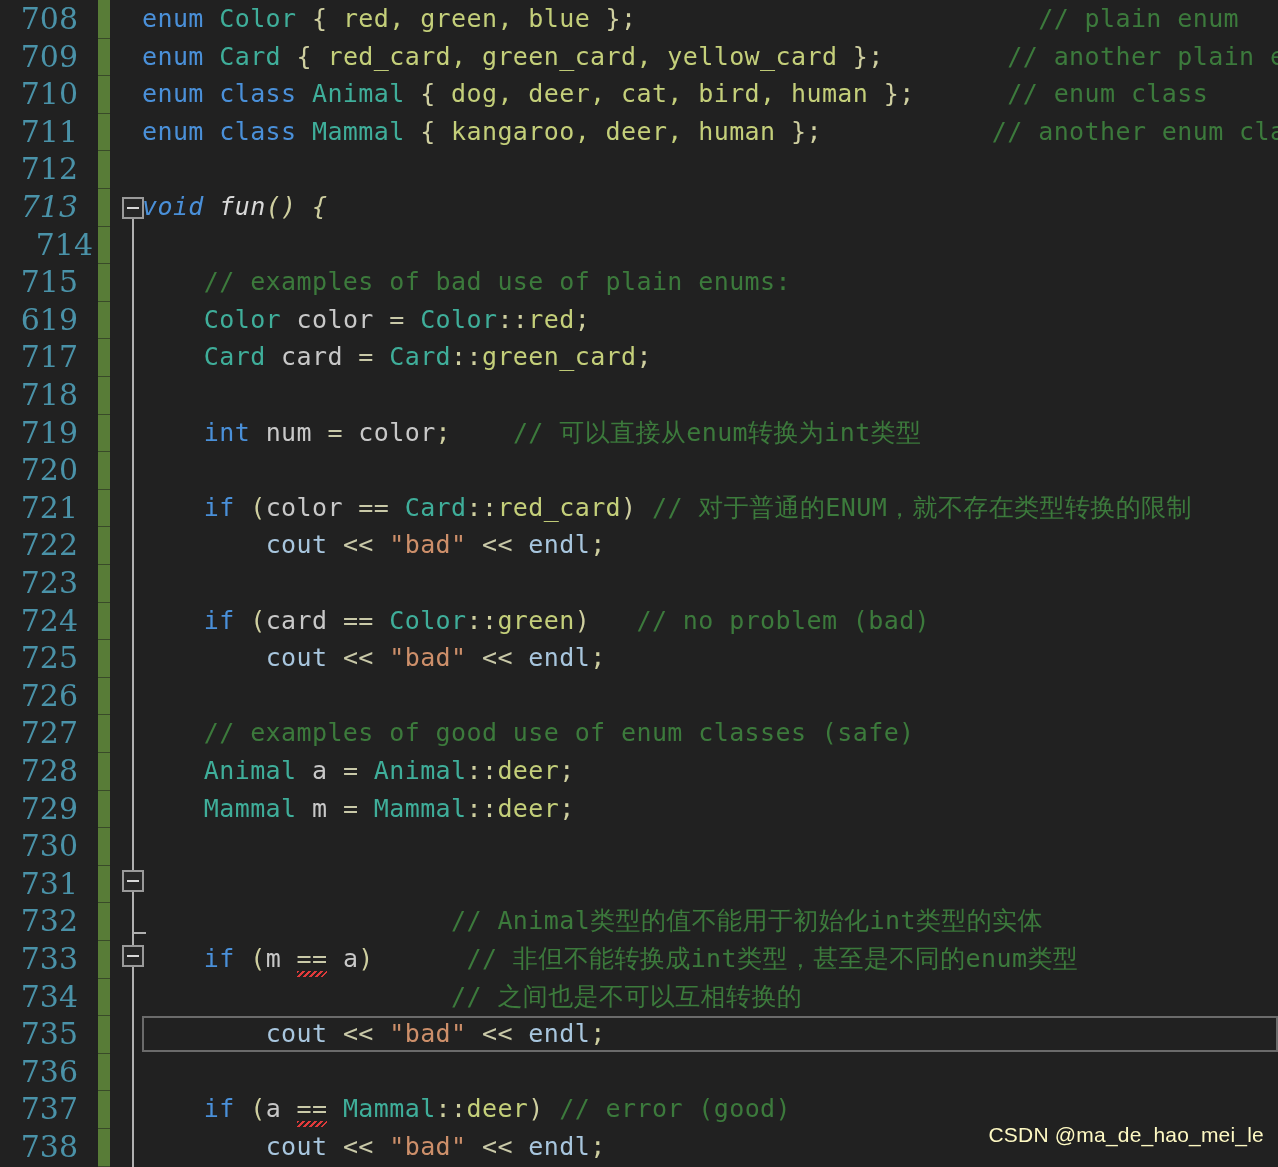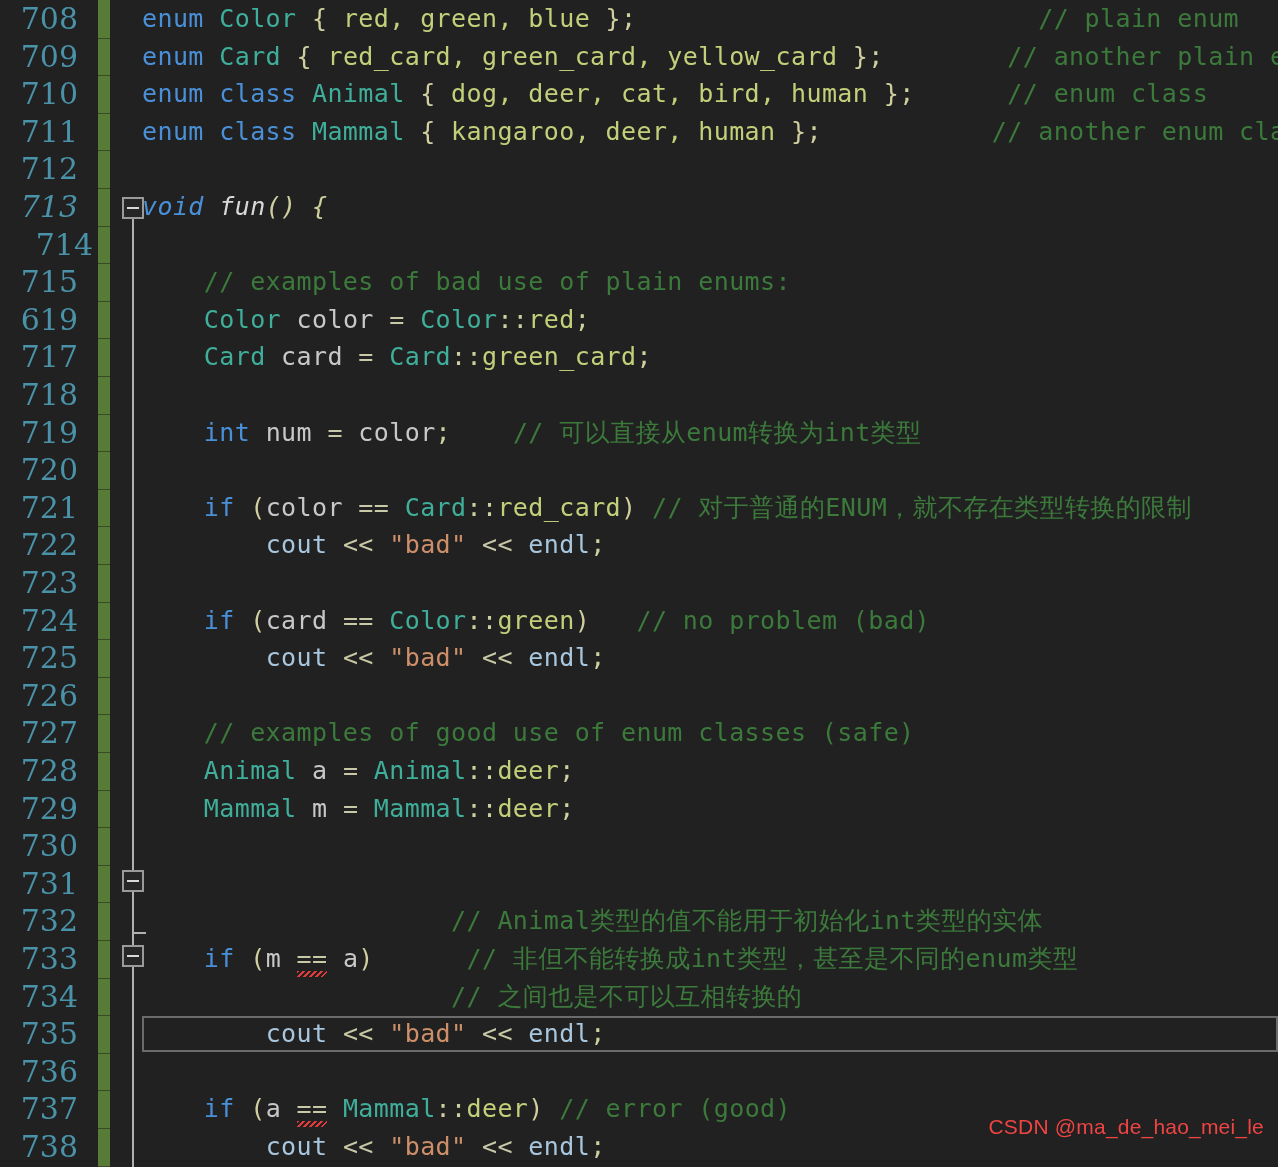--- a/index.html
+++ b/index.html
@@ -137,24 +137,24 @@
       repeating-linear-gradient(
         135deg,
         #e03b3b 0px, #e03b3b 1.6px,
         transparent 1.6px, transparent 4.2px);
   }
 
   
   .watermark {
     position: absolute;
     right: 14px;
-    bottom: 28px;
+    bottom: 20px;
     font-family: "Liberation Sans", "DejaVu Sans", sans-serif;
     font-size: 21px;
-    color: #ef4444;
+    color: #fef9c3;
     letter-spacing: 0.2px;
   }
 </style>
 </head>
 <body>
 
 <div id="editor">
 
   <div class="gutter-bg"></div>
 

